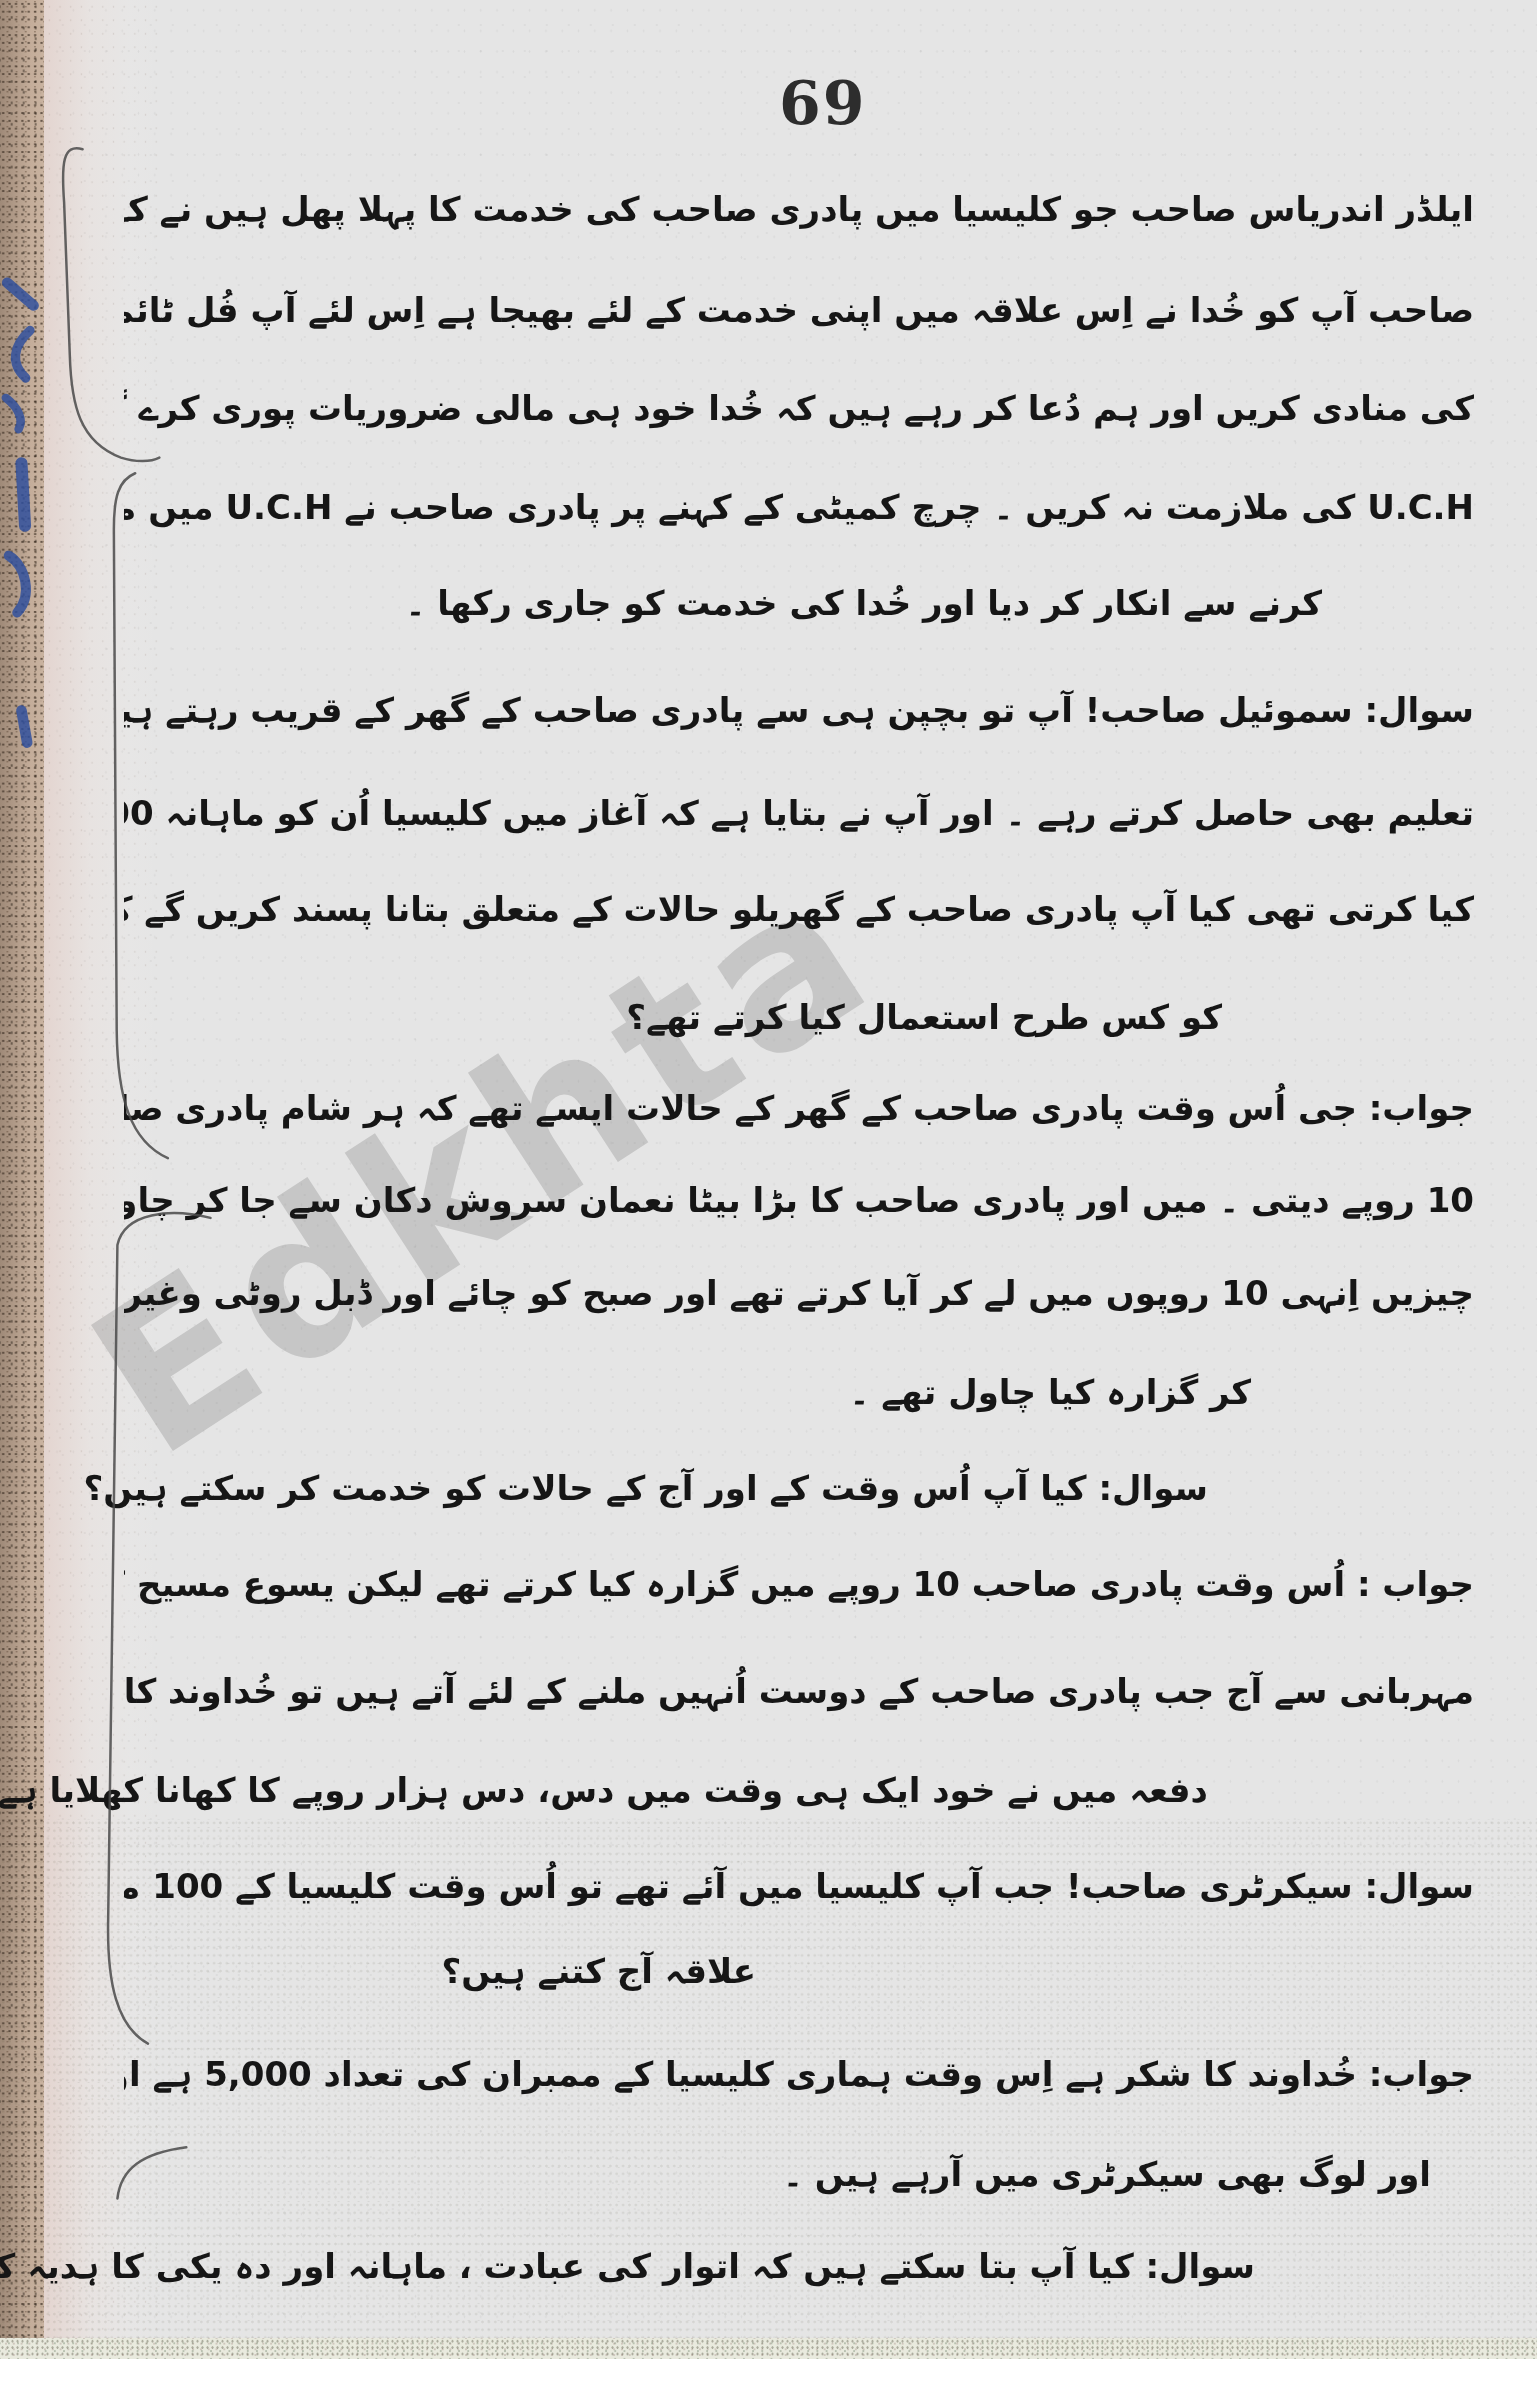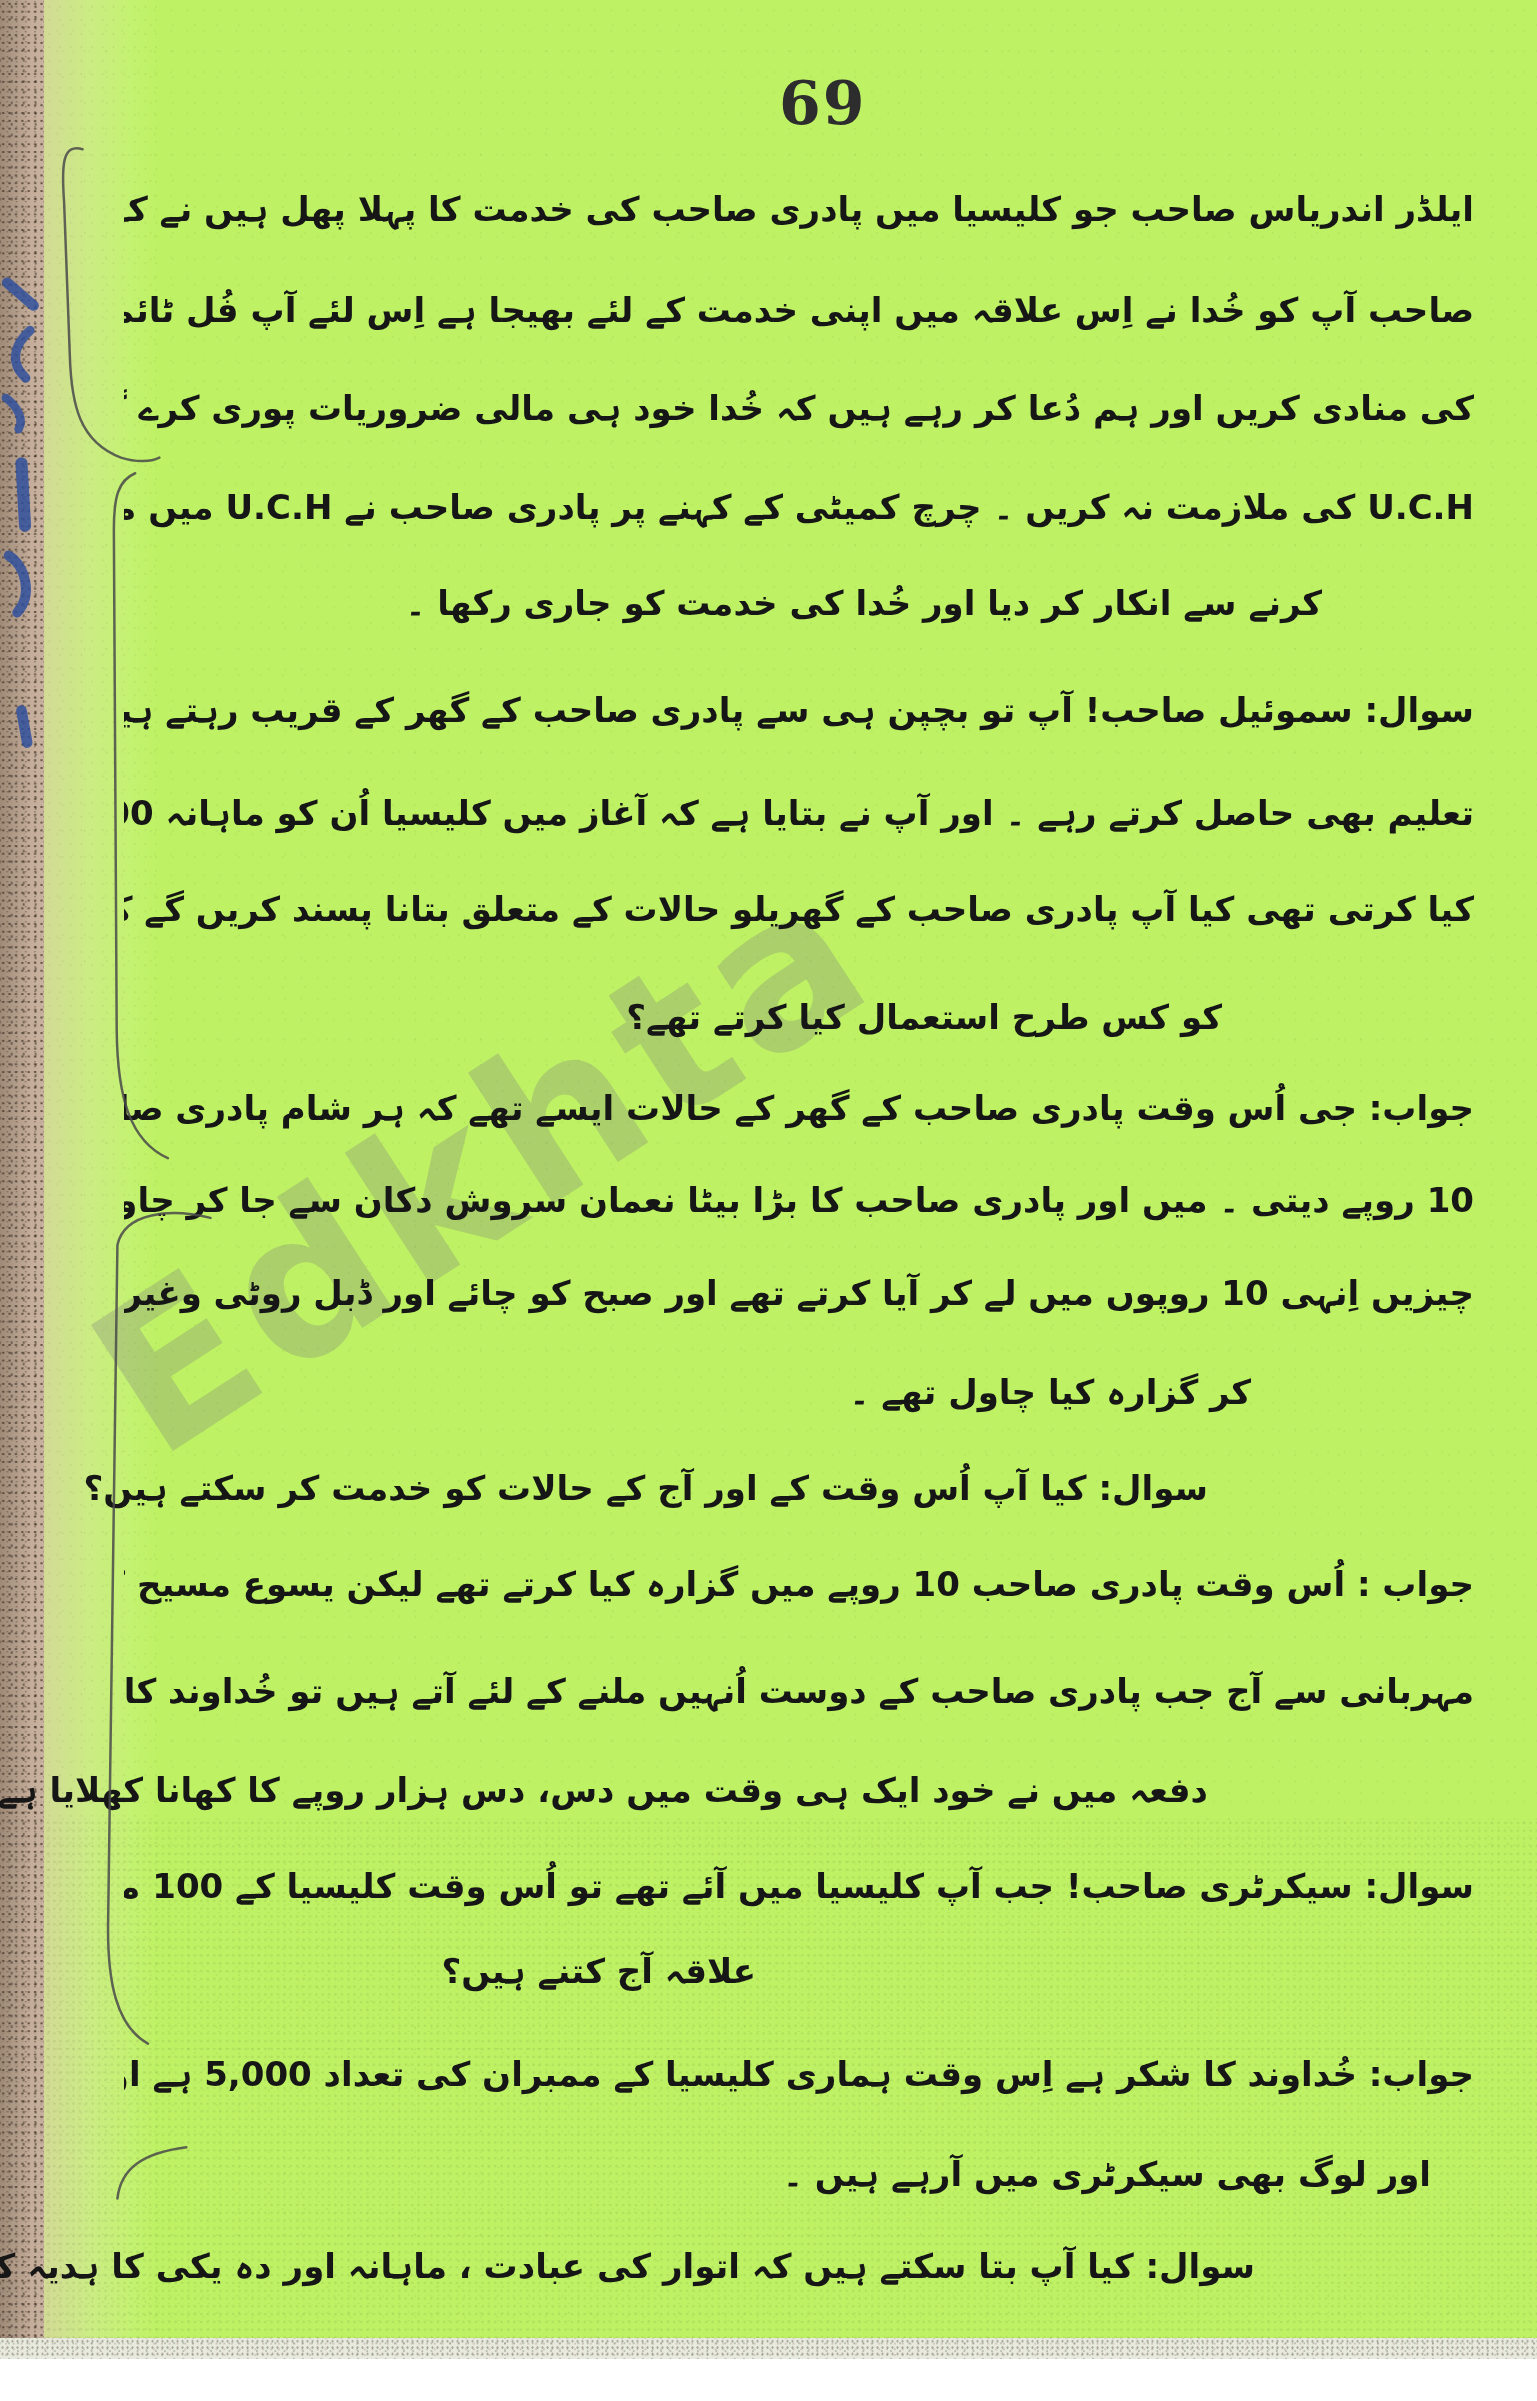--- a/index.html
+++ b/index.html
@@ -1,20 +1,20 @@
 <!DOCTYPE html>
 <html lang="ur" style="font-size:11.4px"><head>
 <meta charset="utf-8">
 <style>
   html,body{margin:0;padding:0;}
   .page{
     position:relative;
     width:1538px;
     height:2401px;
-    background:#bef264;
+    background:#e5e5e5;
     overflow:hidden;
     font-family:"DejaVu Sans", sans-serif;
   }
   
   .paper-noise{
     position:absolute;left:0;top:0;width:1538px;height:2359px;
     background-image:
       radial-gradient(rgba(0,0,0,0.05) 0.7px, transparent 1.1px),
       radial-gradient(rgba(0,0,0,0.04) 0.7px, transparent 1.1px);
     background-size:16.3px 20.6px, 22px 26px;

